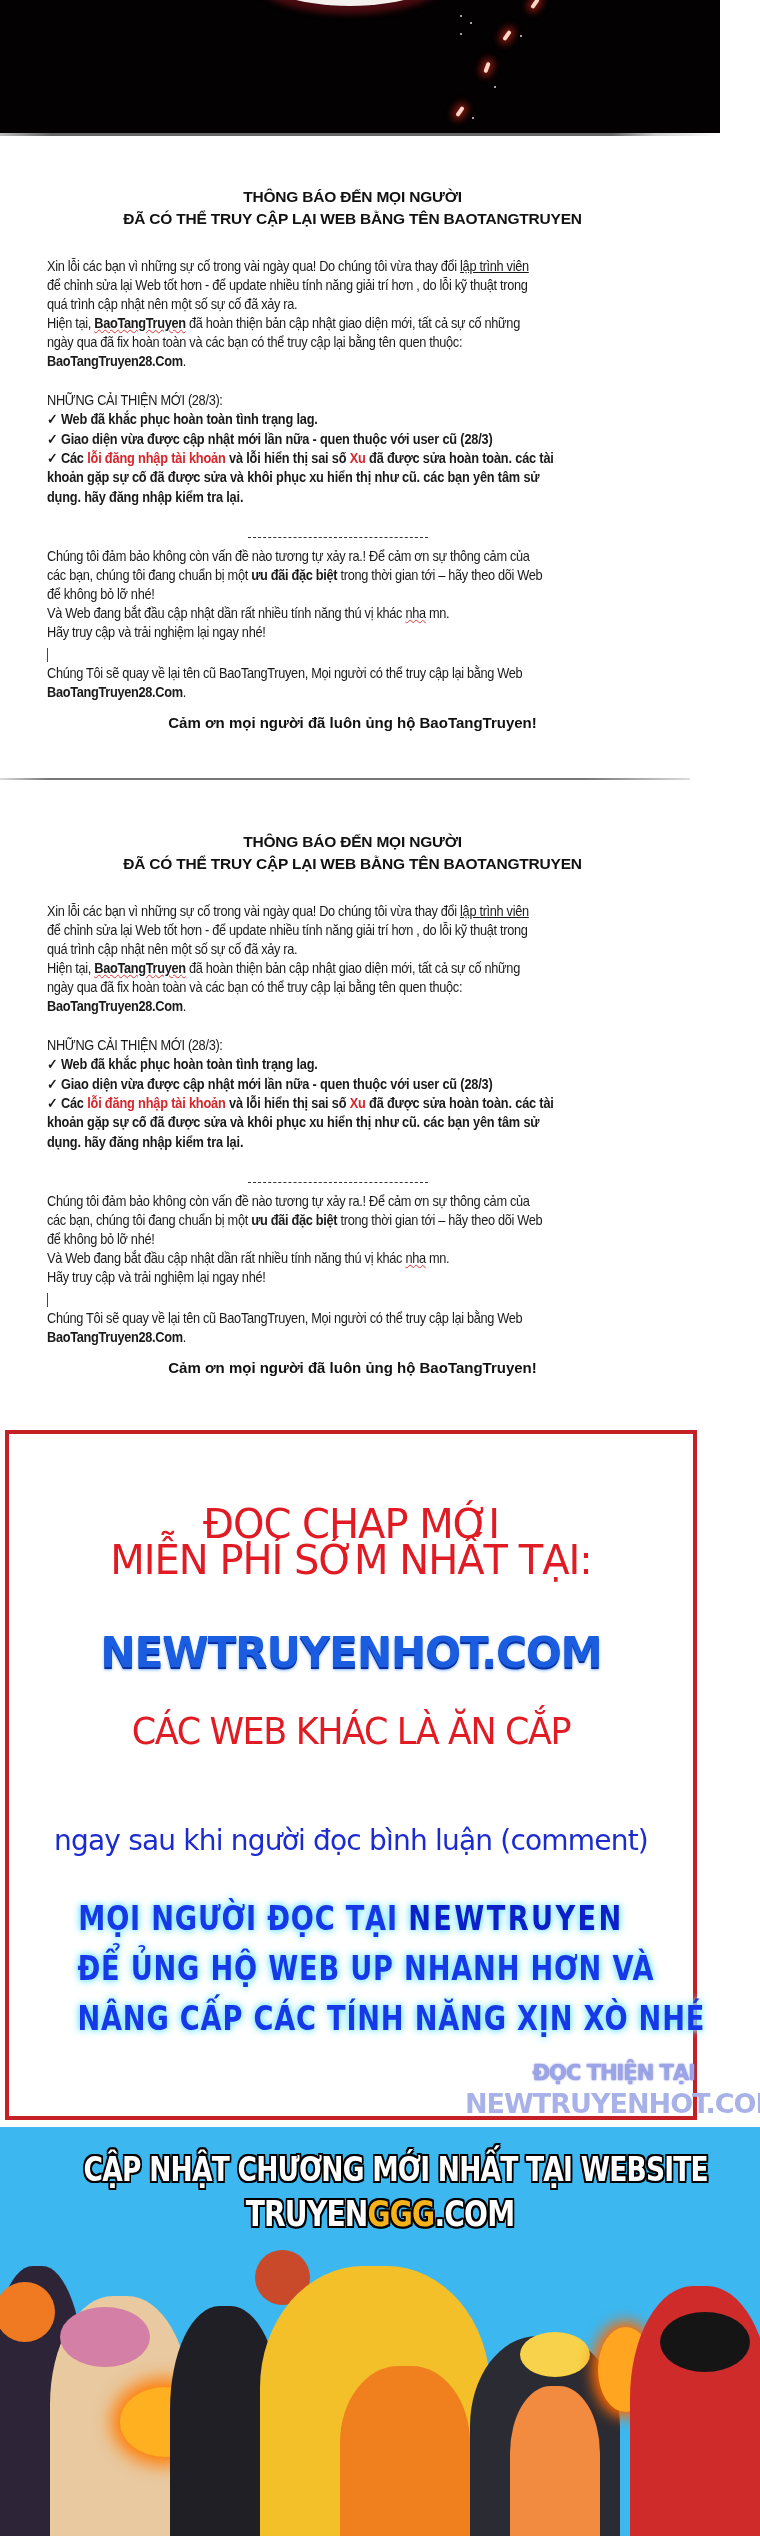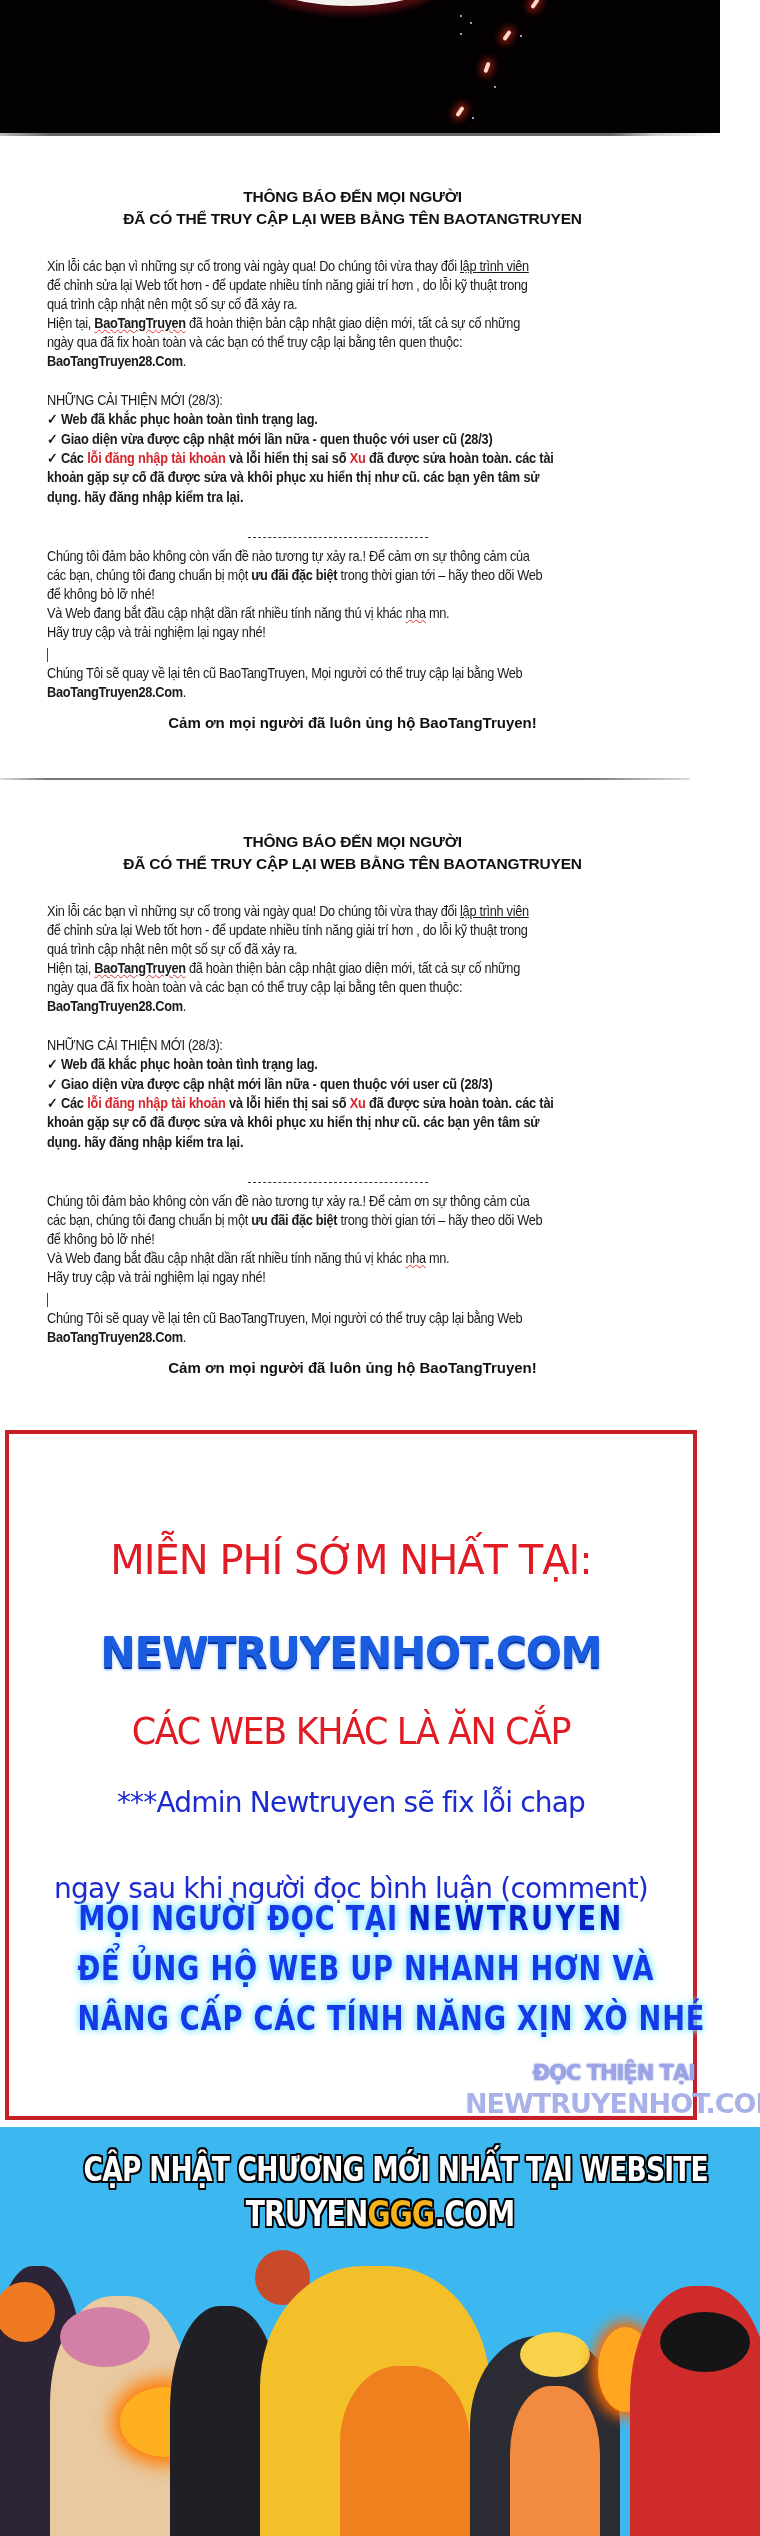--- a/index.html
+++ b/index.html
@@ -129,25 +129,25 @@
   <div class="line" style="top:604px;"><span>Và Web đang bắt đầu cập nhật dần rất nhiều tính năng thú vị khác </span><span class="wavy">nha</span><span> mn.</span></div>
   <div class="line" style="top:623px;">Hãy truy cập và trải nghiệm lại ngay nhé!</div>
   <div class="cursor" style="top:648px;"></div>
   <div class="line" style="top:664px;">Chúng Tôi sẽ quay về lại tên cũ BaoTangTruyen, Mọi người có thể truy cập lại bằng Web</div>
   <div class="line" style="top:683px;"><span class="b">BaoTangTruyen28.Com</span><span>.</span></div>
 
   <div class="thanks" style="top:713px;">Cảm ơn mọi người đã luôn ủng hộ BaoTangTruyen!</div>
 </div>
 
 <div class="ad-box">
+  <div class="ad-line ad-red" style="top:66px;">ĐỌC CHAP MỚI</div>
   <div class="ad-line ad-red" style="top:102px;">MIỄN PHÍ SỚM NHẤT TẠI:</div>
   <div class="ad-line ad-site" style="top:193px;">NEWTRUYENHOT.COM</div>
   <div class="ad-line ad-steal" style="top:274px;">CÁC WEB KHÁC LÀ ĂN CẮP</div>
-  <div class="ad-line ad-admin" style="top:351px;">***Admin Newtruyen sẽ fix lỗi chap</div>
-  <div class="ad-line ad-admin" style="top:389px;margin-top:48px;">ngay sau khi người đọc bình luận (comment)</div>
+  <div class="ad-line ad-admin" style="top:389px;">ngay sau khi người đọc bình luận (comment)</div>
   <div class="ad-line ad-blue-glow" style="top:462px;"><span>MỌI NGƯỜI ĐỌC TẠI </span><span class="strong">NEWTRUYEN</span></div>
   <div class="ad-line ad-blue-glow" style="top:512px;">ĐỂ ỦNG HỘ WEB UP NHANH HƠN VÀ</div>
   <div class="ad-line ad-blue-glow" style="top:562px;">NÂNG CẤP CÁC TÍNH NĂNG XỊN XÒ NHÉ</div>
 </div>
 <div class="watermark w1">ĐỌC THIỆN TẠI</div>
 <div class="watermark w2">NEWTRUYENHOT.COM</div>
 
 <div class="promo">
   <div class="promo-line l1">CẬP NHẬT CHƯƠNG MỚI NHẤT TẠI WEBSITE</div>
   <div class="promo-line l2"><span>TRUYEN</span><span class="ggg">GGG</span><span>.COM</span></div>

